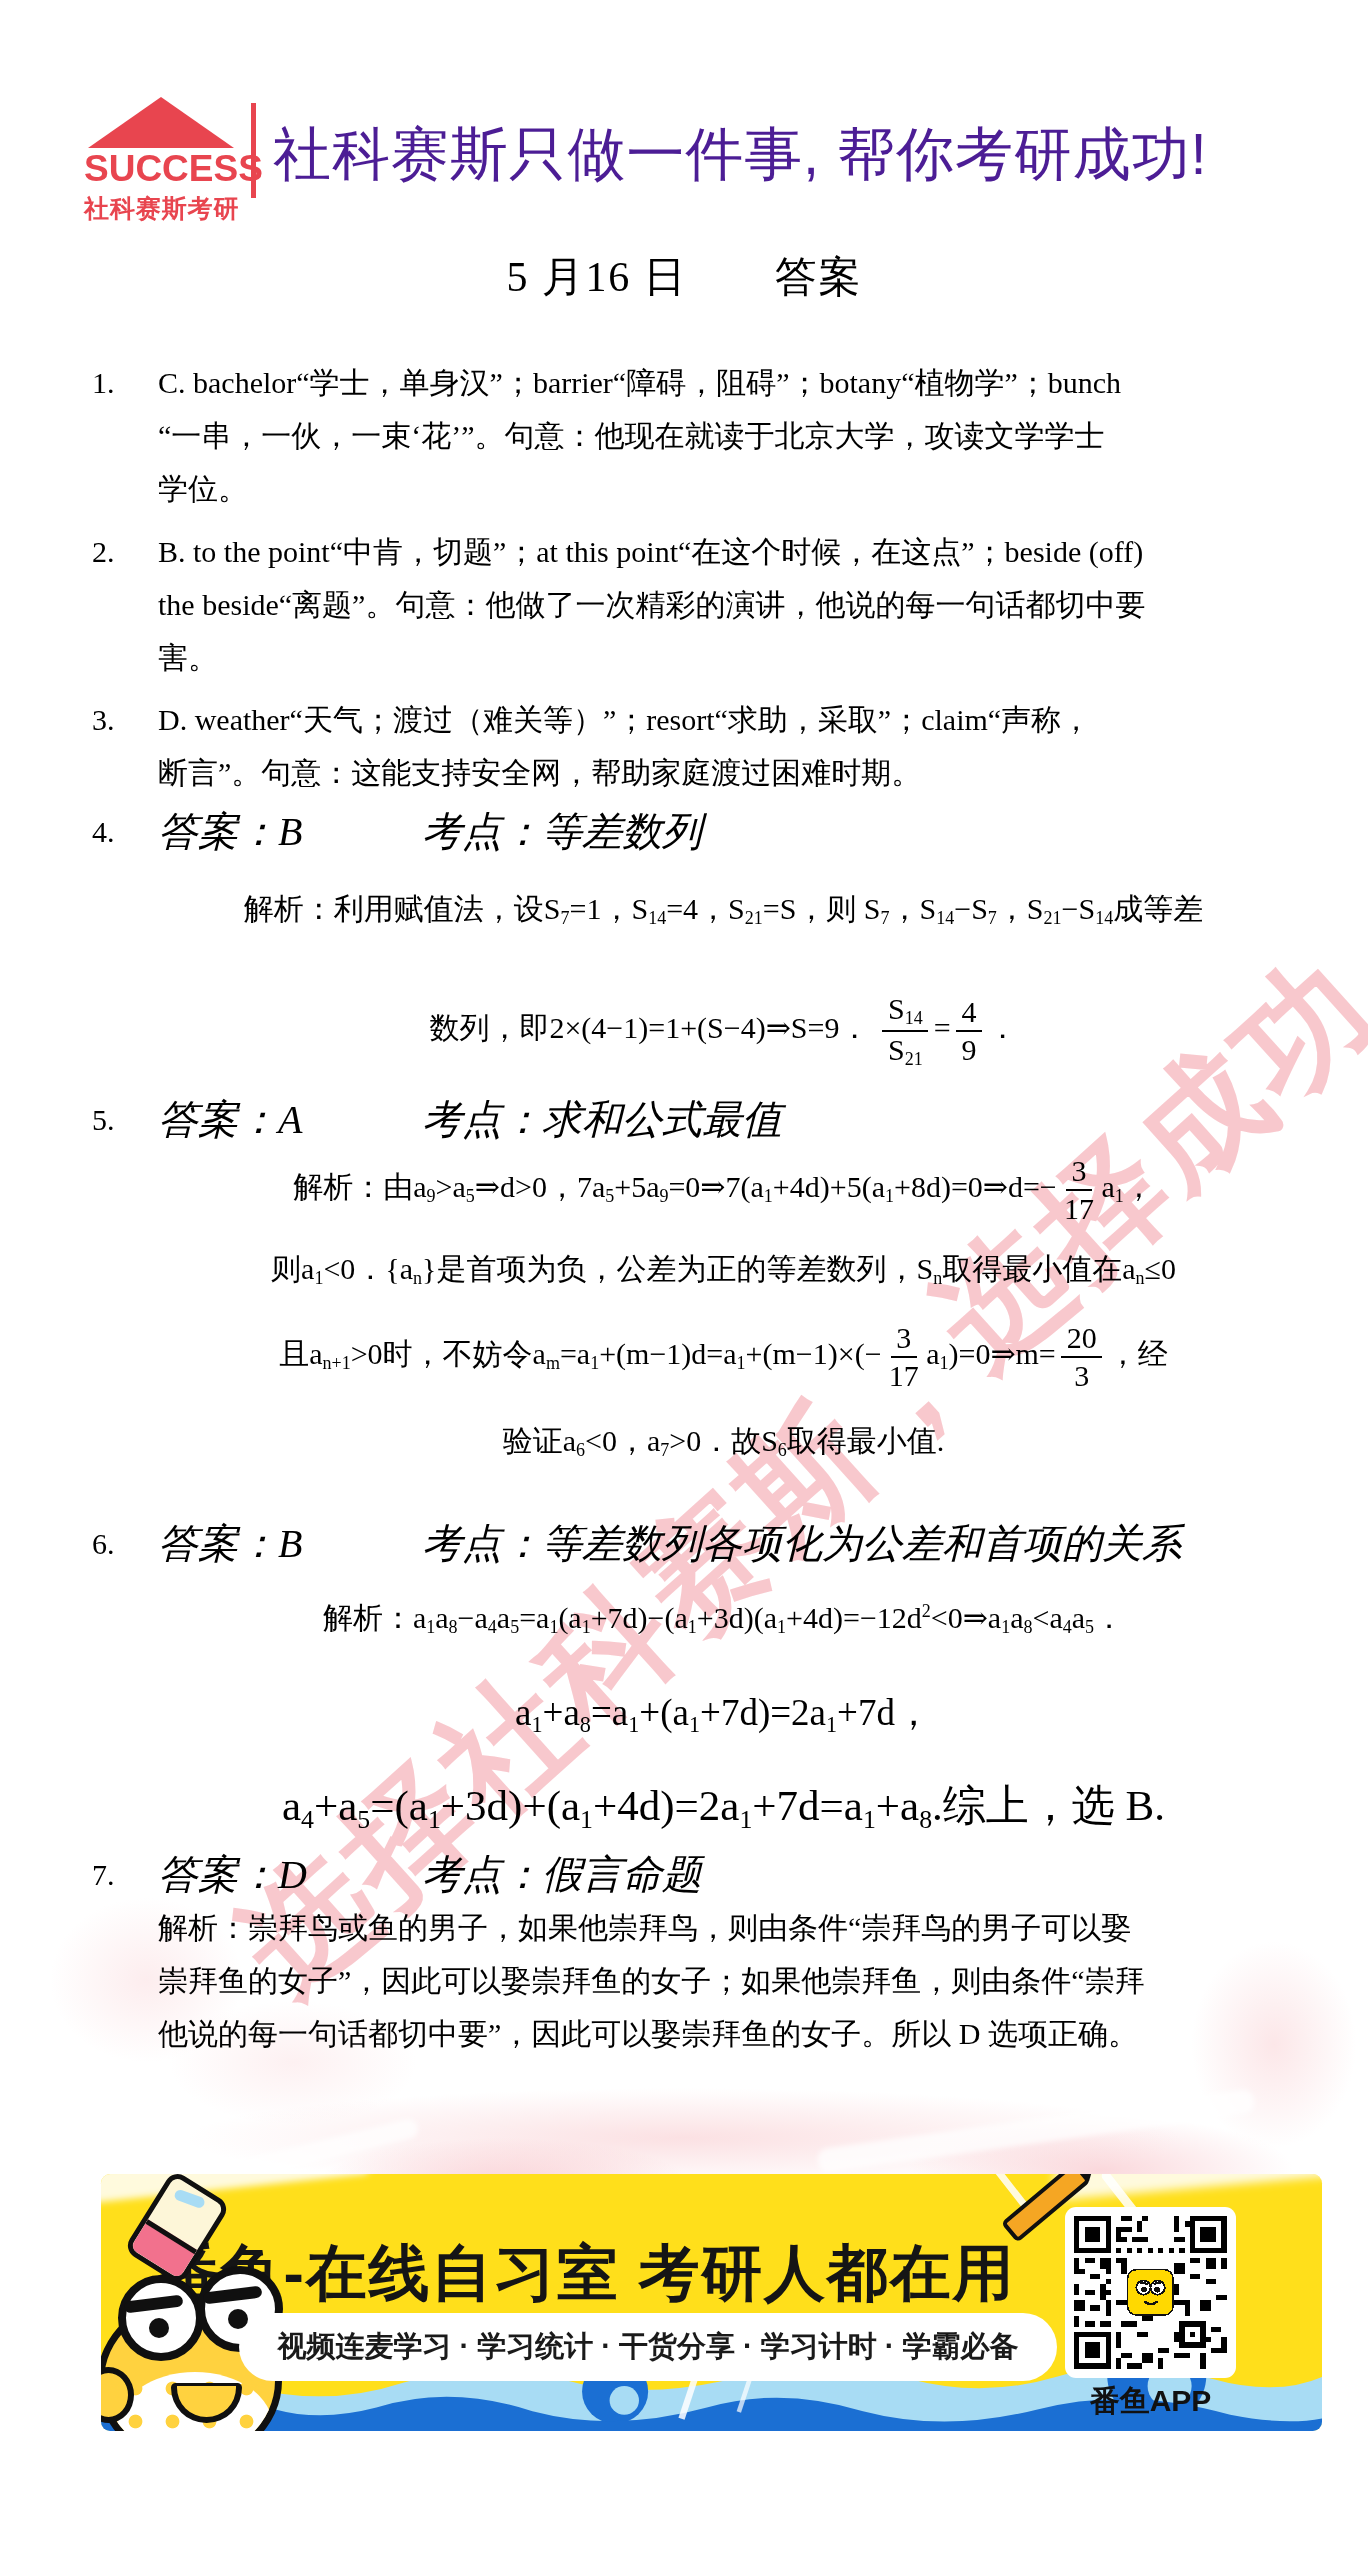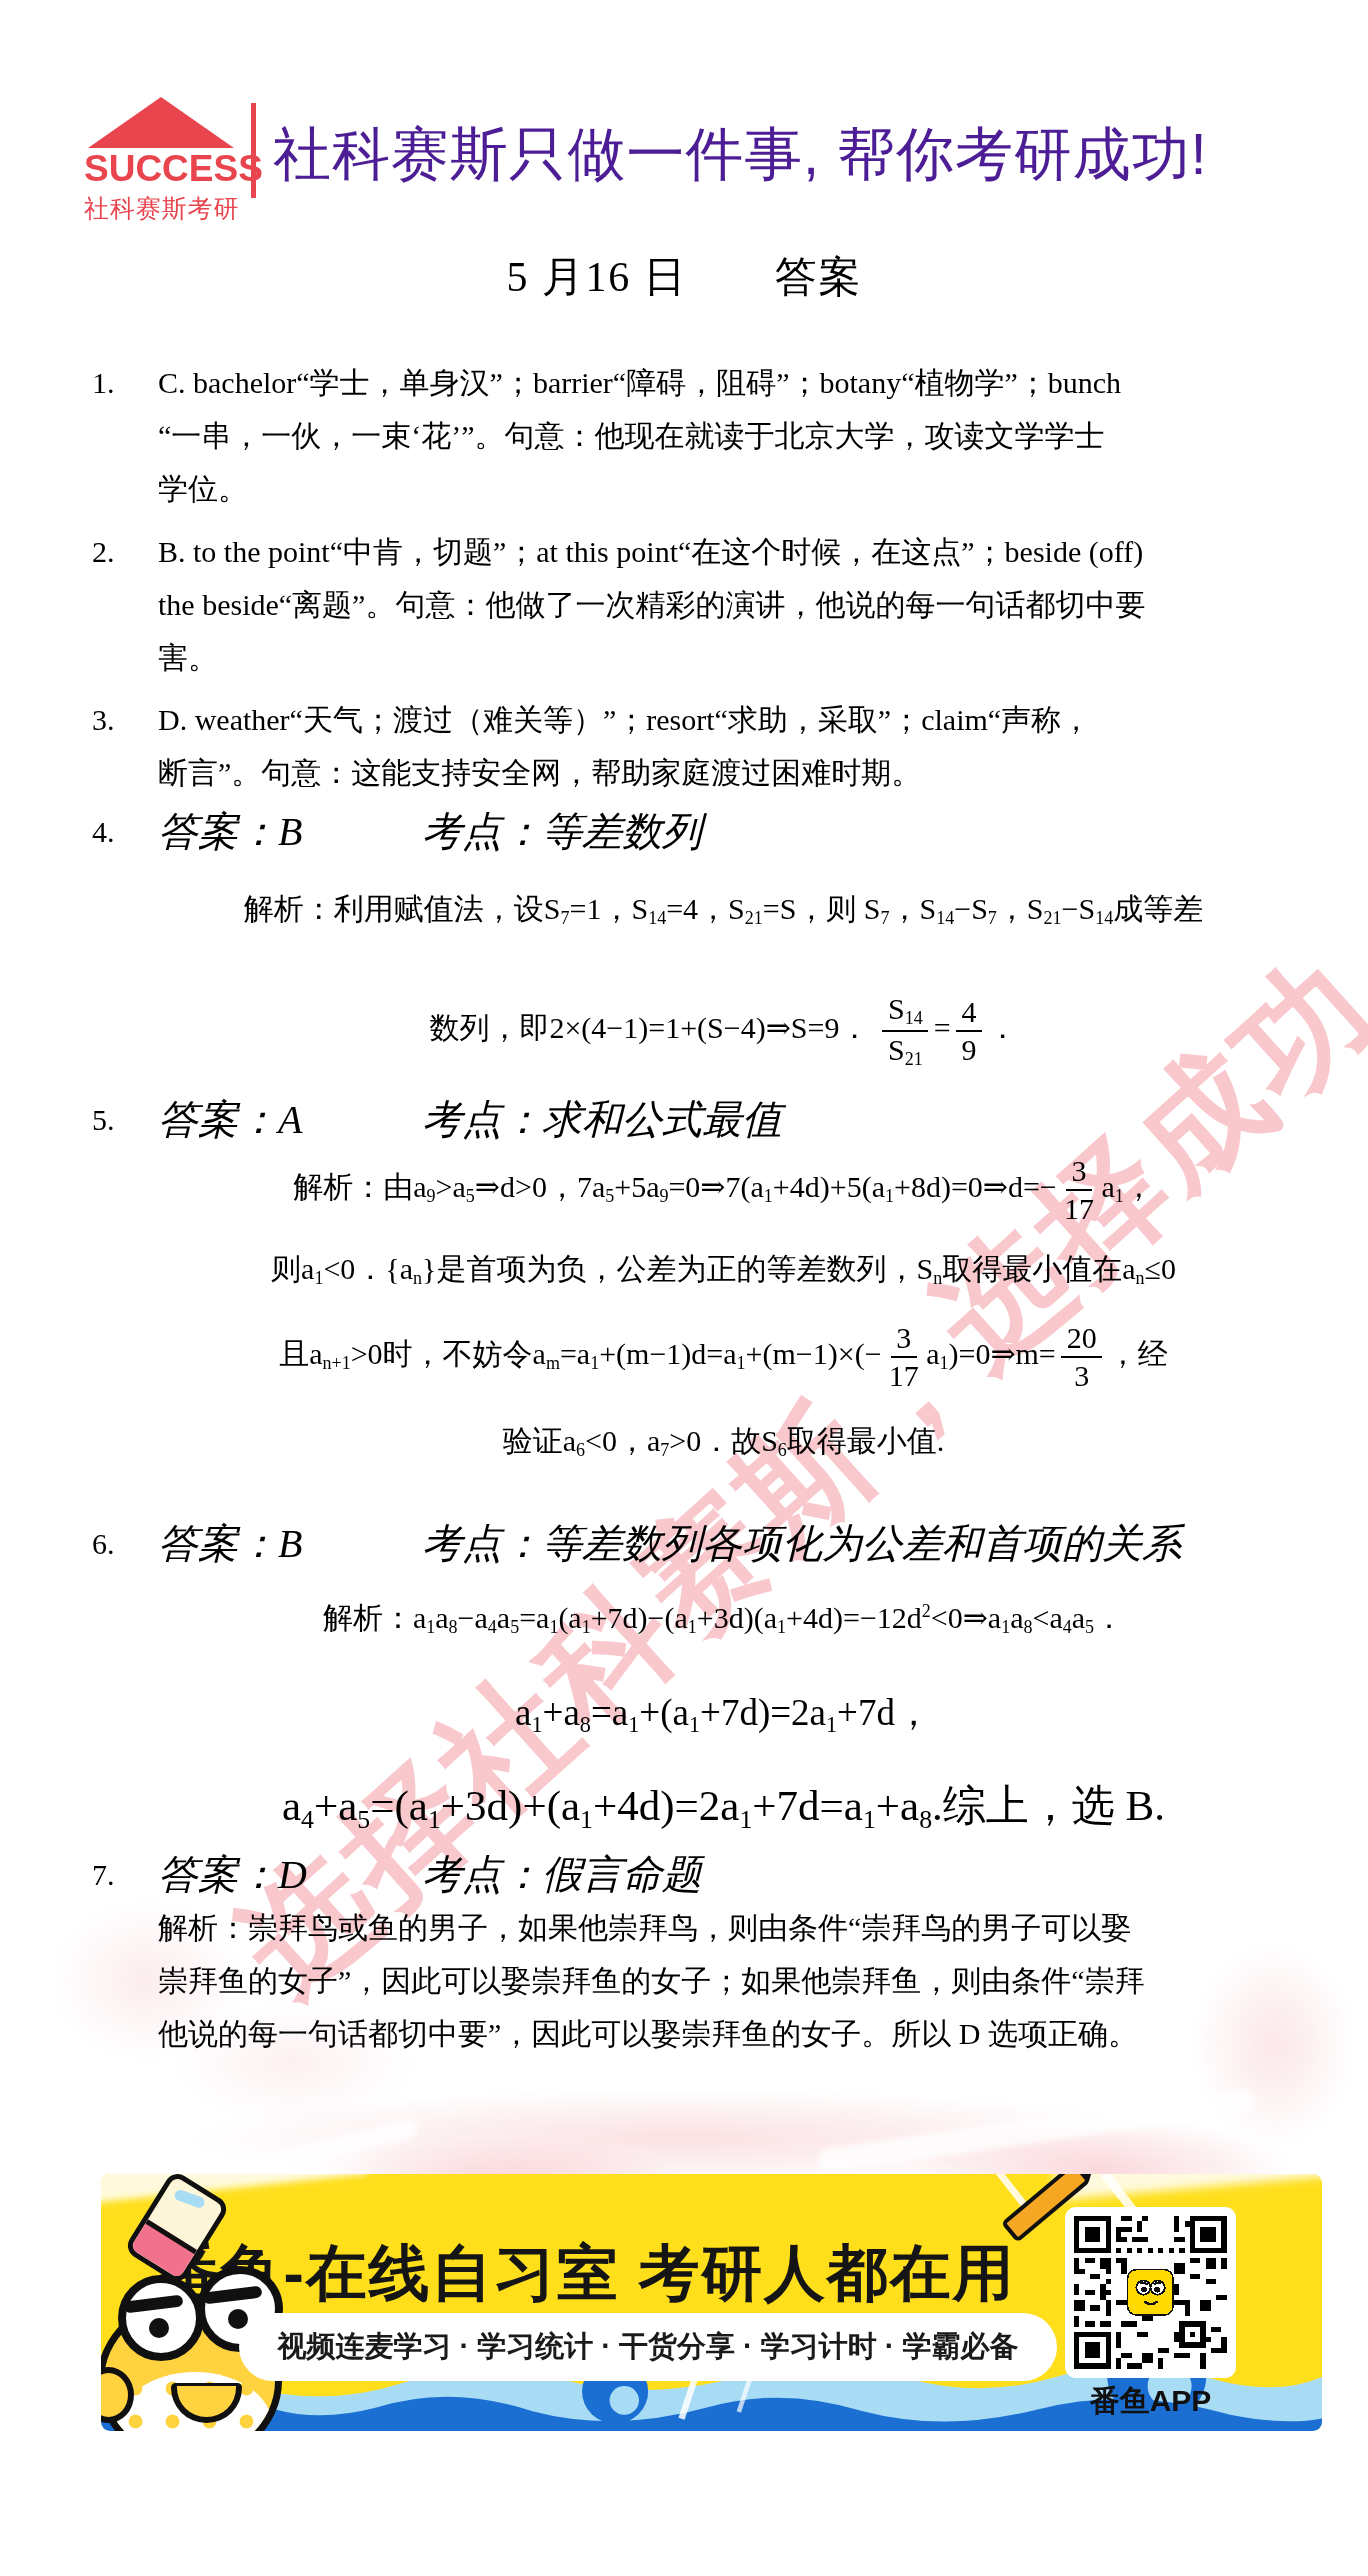--- a/index.html
+++ b/index.html
@@ -3,21 +3,21 @@
 <meta charset="utf-8">
 <style>
   html,body{margin:0;padding:0;background:#fff;}
   .page{position:relative;width:1369px;height:2576px;background:#ffffff;overflow:hidden;
         font-family:"Liberation Serif","DejaVu Serif",serif;color:#000;}
 
   
   .logo{position:absolute;left:84px;top:97px;width:154px;text-align:center;color:#e8454f;z-index:2;}
   .roof{width:0;height:0;margin:0 auto;border-left:73px solid transparent;border-right:73px solid transparent;border-bottom:51px solid #e8454f;}
   .logo-success{font-family:"Liberation Sans","DejaVu Sans",sans-serif;font-weight:700;font-size:37px;line-height:1.05;margin-top:1.8px;letter-spacing:0px;}
-  .logo-sub{font-family:"Liberation Sans","DejaVu Sans",sans-serif;font-weight:400;font-size:25px;margin-top:3.7px;letter-spacing:0.9px;white-space:nowrap;}
+  .logo-sub{font-family:"Liberation Sans","DejaVu Sans",sans-serif;font-weight:700;font-size:25px;margin-top:3.7px;letter-spacing:0.9px;white-space:nowrap;}
   .header-divider{position:absolute;left:251px;top:103px;width:4.6px;height:95px;background:#e8454f;z-index:2;}
   .slogan{position:absolute;left:273px;top:116px;font-family:"Liberation Sans","DejaVu Sans",sans-serif;
           font-weight:400;font-size:58px;color:#4c1d95;letter-spacing:0.9px;white-space:nowrap;z-index:2;}
 
   
   .doc-title{position:absolute;left:0;right:0;top:249px;text-align:center;font-size:42px;font-weight:400;letter-spacing:1.8px;z-index:2;margin:0;}
 
   
   .item{position:absolute;left:92px;width:1197px;display:flex;z-index:2;}
   .num{width:66px;flex:none;font-size:30px;line-height:53px;}

